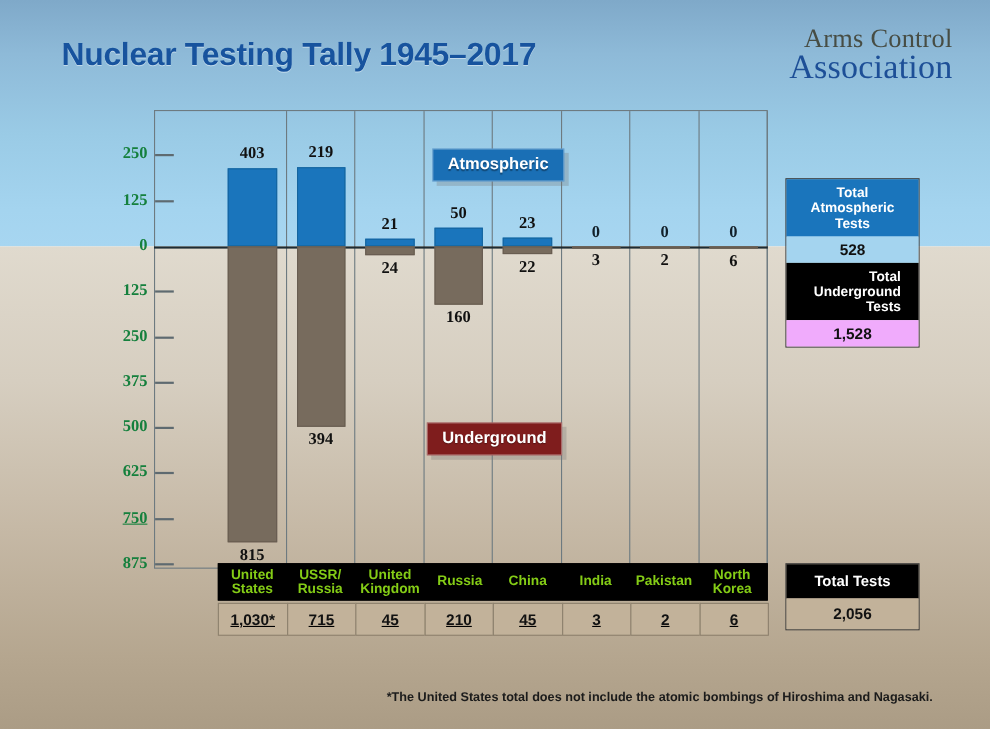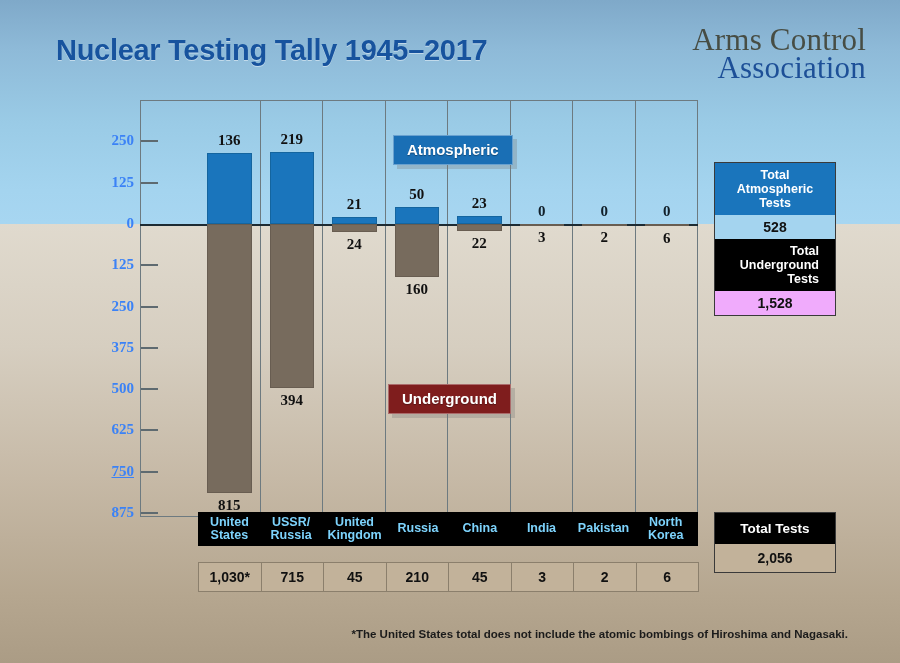--- a/index.html
+++ b/index.html
@@ -18,38 +18,38 @@
   }
 
   
   #title{
     position:absolute;left:56px;top:34px;
     font-size:29px;font-weight:bold;color:#17539e;letter-spacing:-0.3px;
     text-shadow:0 1px 0 rgba(255,255,255,.45);
     white-space:nowrap;
   }
   #logo{position:absolute;right:34px;top:24px;text-align:right;line-height:1.0;}
-  #logo .l1{font-family:"Liberation Serif",serif;font-size:31px;color:#474d44;letter-spacing:.2px;}
+  #logo .l1{font-family:"Liberation Serif",serif;font-size:24px;color:#474d44;letter-spacing:.2px;}
   #logo .l2{font-family:"Liberation Serif",serif;font-size:31px;color:#1d4f97;letter-spacing:.2px;display:block;margin-top:-3px;}
 
   
   #plot{
     position:absolute;left:140px;top:100px;width:558px;height:417px;
     border:1px solid #6d7a80;box-sizing:border-box;
   }
   #plot .col{
     position:absolute;top:0;bottom:0;border-right:1px solid #6d7a80;box-sizing:border-box;
   }
   #zeroline{position:absolute;left:140px;top:224px;width:558px;height:2px;background:#1d2b33;}
 
   
   #axis{position:absolute;left:0;top:0;width:900px;height:663px;}
   .tick-label{
     position:absolute;right:0;width:52px;text-align:right;
-    font-size:15px;font-weight:bold;color:#3b82f6;
+    font-size:15px;font-weight:bold;color:#15803d;
     font-family:"Liberation Serif",serif;
   }
   .tick-mark{position:absolute;width:17px;height:2px;background:#5e6a70;}
   .bar-atm{position:absolute;background:#1a75bc;border:1px solid #14659f;box-sizing:border-box;}
   .bar-und{position:absolute;background:#776b5d;border:1px solid #685d51;box-sizing:border-box;}
   .val{position:absolute;font-size:15px;font-weight:bold;color:#111;white-space:nowrap;
        font-family:"Liberation Serif",serif;text-align:center;}
   .val.zero{color:#12202a;}
 
   
@@ -60,25 +60,25 @@
     text-shadow:0 1px 1px rgba(0,0,0,.35);
   }
   #pill-atm{background:#1a6fb5;left:393px;top:135px;}
   #pill-und{background:#7f1d1d;left:388px;top:384px;}
 
   
   #ctable{position:absolute;left:198px;top:512px;width:500px;}
   #ctable .hdr,#ctable .tot{display:flex;width:500px;}
   #ctable .hdr{background:#000;height:34px;border:1px solid #000;box-sizing:border-box;}
   #ctable .hdr .cell{
-    flex:1 1 0;color:#7dd3fc;font-size:12.5px;font-weight:bold;line-height:1.08;
+    flex:1 1 0;color:#84cc16;font-size:12.5px;font-weight:bold;line-height:1.08;
     display:flex;align-items:center;justify-content:center;text-align:center;
     border-right:1px solid #000;box-sizing:border-box;padding:0 5px;
   }
-  #ctable .tot{height:30px;margin-top:16px;}
+  #ctable .tot{height:30px;margin-top:2px;text-decoration:underline;}
   #ctable .tot .cell{
     flex:1 1 0;background:#c2b29a;color:#111;font-size:14px;font-weight:bold;
     display:flex;align-items:center;justify-content:center;
     border:1px solid #8b7f6c;margin-right:-1px;box-sizing:border-box;
   }
 
   
   #legend{position:absolute;left:714px;top:162px;width:120px;border:1px solid #3a3a3a;}
   #legend .h{color:#fff;font-size:12.5px;font-weight:bold;text-align:center;padding:5px 16px;line-height:1.12;}
   #legend .v{font-size:14px;font-weight:bold;text-align:center;padding:4px 0;color:#111;}
@@ -135,21 +135,21 @@
     <div class="tick-label" style="right: 766px; top: 338.773px;">375</div>
     <div class="tick-mark" style="left: 141px; top: 388.031px;"></div>
     <div class="tick-label" style="right: 766px; top: 380.031px;">500</div>
     <div class="tick-mark" style="left: 141px; top: 429.288px;"></div>
     <div class="tick-label" style="right: 766px; top: 421.288px;">625</div>
     <div class="tick-mark" style="left: 141px; top: 470.546px;"></div>
     <div class="tick-label" style="right: 766px; top: 462.546px; text-decoration: underline;">750</div>
     <div class="tick-mark" style="left: 141px; top: 511.804px;"></div>
     <div class="tick-label" style="right: 766px; top: 503.804px;">875</div>
     <div class="bar-atm" style="left: 207px; top: 153.037px; width: 44.5px; height: 70.9632px; position: absolute;"></div>
-    <div class="val" style="left: 198px; top: 132.037px; width: 62.5px; position: absolute;">136</div>
+    <div class="val" style="left: 198px; top: 132.037px; width: 62.5px; position: absolute;">403</div>
     <div class="bar-und" style="left: 207px; top: 224px; width: 44.5px; height: 269px; position: absolute;"></div>
     <div class="val" style="left: 198px; top: 497px; width: 62.5px; position: absolute;">815</div>
     <div class="bar-atm" style="left: 269.5px; top: 151.717px; width: 44.5px; height: 72.2834px; position: absolute;"></div>
     <div class="val" style="left: 260.5px; top: 130.717px; width: 62.5px; position: absolute;">219</div>
     <div class="bar-und" style="left: 269.5px; top: 224px; width: 44.5px; height: 163.71px; position: absolute;"></div>
     <div class="val" style="left: 260.5px; top: 391.71px; width: 62.5px; position: absolute;">394</div>
     <div class="bar-atm" style="left: 332px; top: 217.069px; width: 44.5px; height: 6.93129px; position: absolute;"></div>
     <div class="val" style="left: 323px; top: 196.069px; width: 62.5px; position: absolute;">21</div>
     <div class="bar-und" style="left: 332px; top: 224px; width: 44.5px; height: 7.92147px; position: absolute;"></div>
     <div class="val" style="left: 323px; top: 235.921px; width: 62.5px; position: absolute;">24</div>

